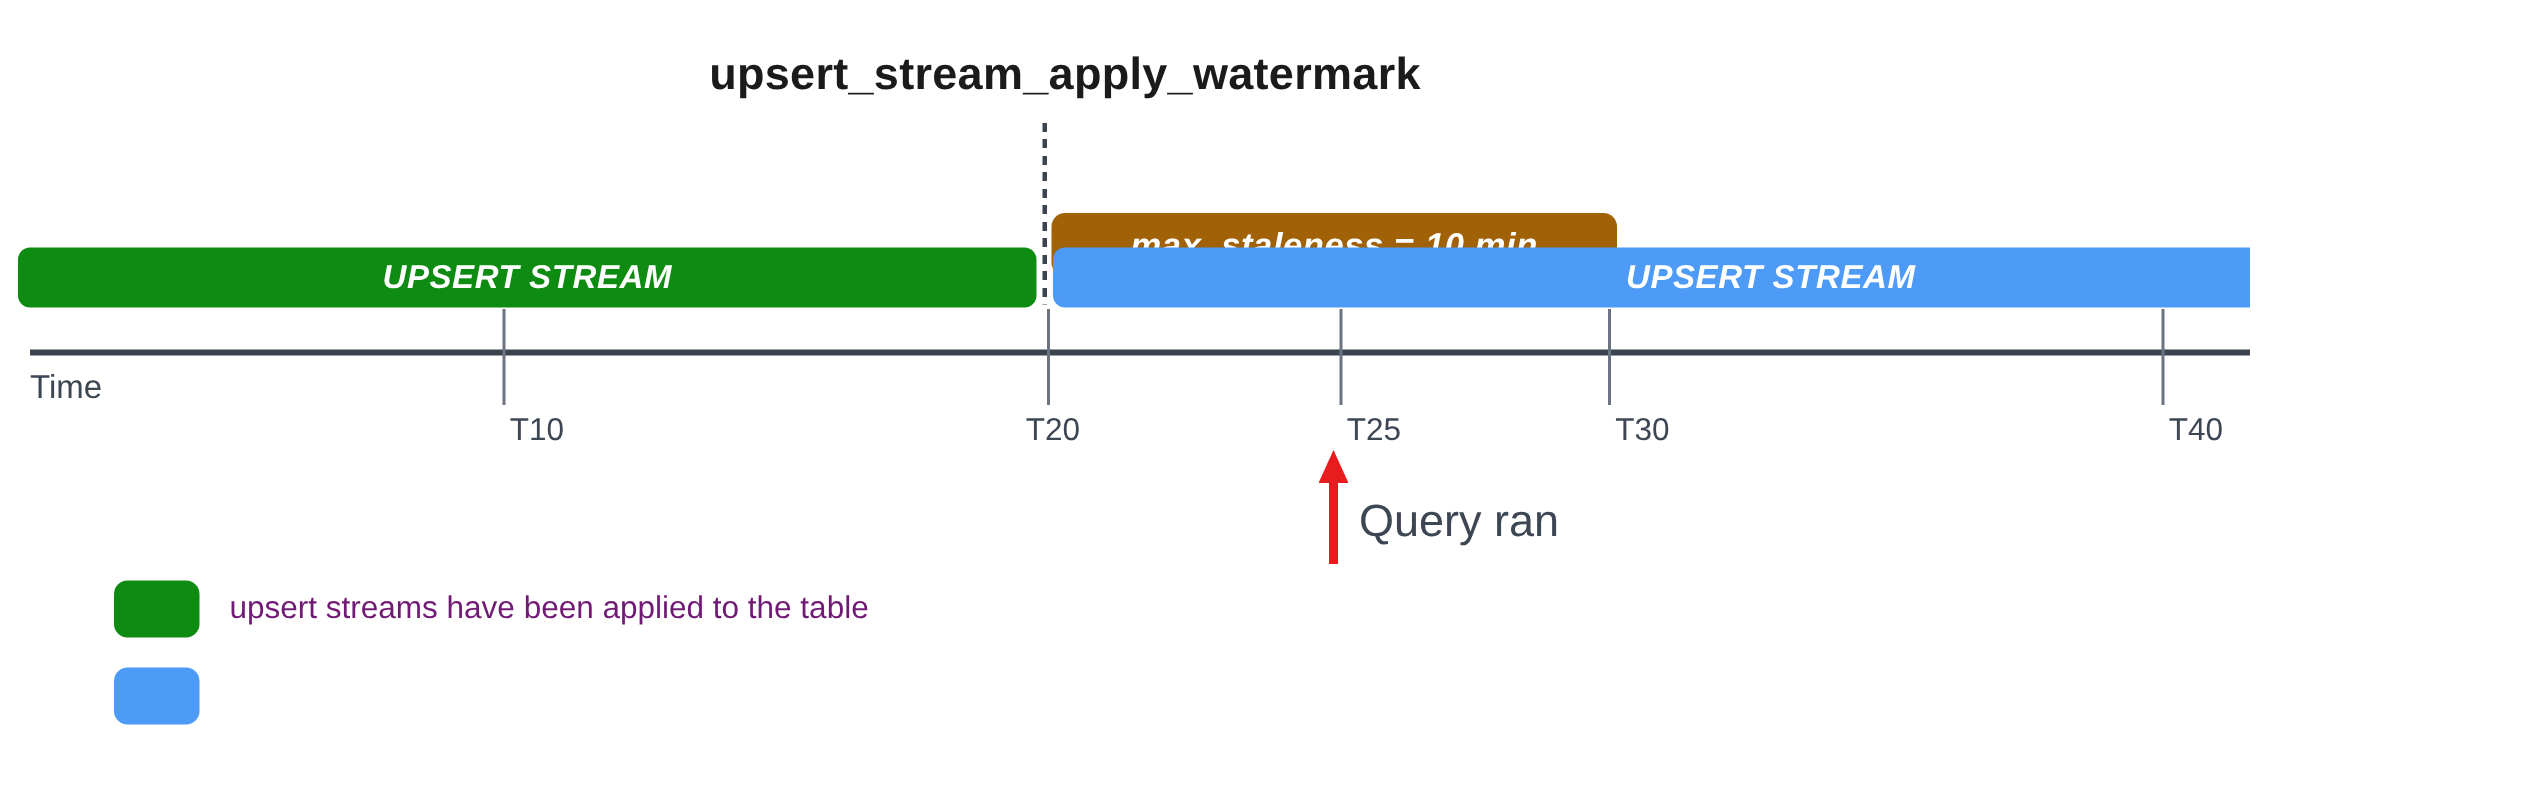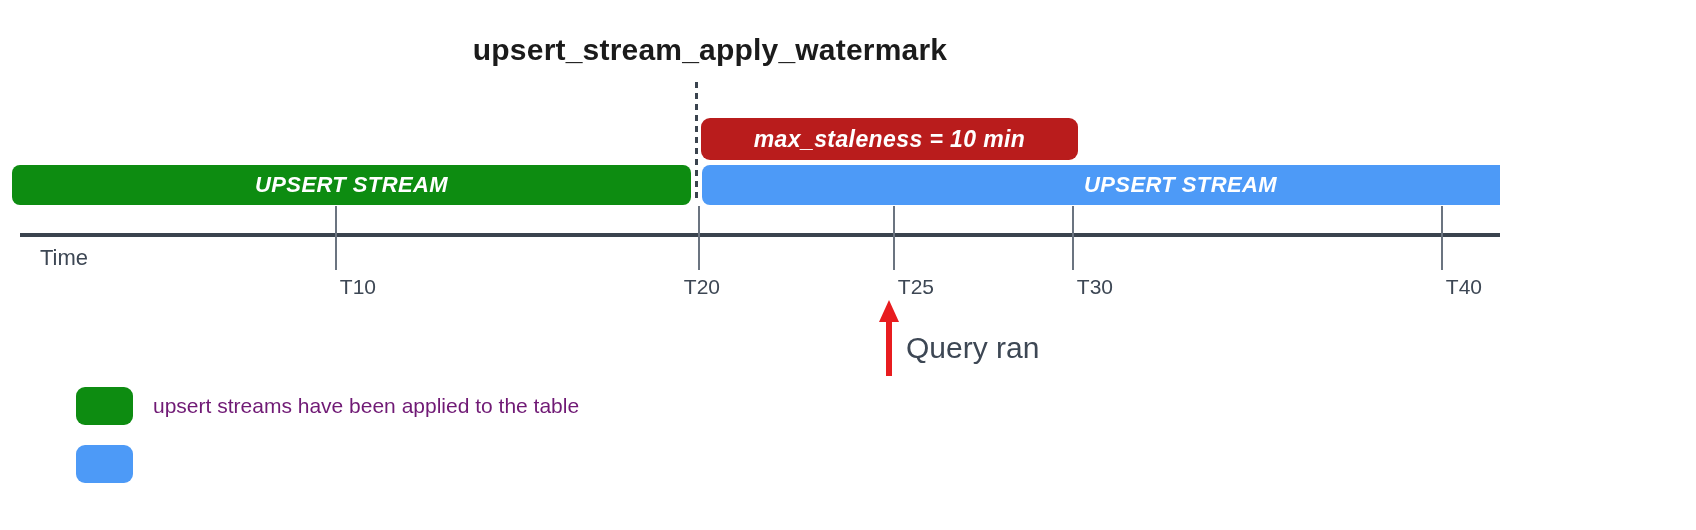--- a/index.html
+++ b/index.html
@@ -20,21 +20,21 @@
     color:#ffffff;font-weight:bold;font-style:italic;white-space:nowrap;letter-spacing:.4px;
   }
   .bar-staleness{left:701px;top:118px;width:377px;height:42px;border-radius:9px;font-size:23px;}
   .bar-applied{left:12px;top:165px;width:679px;height:40px;border-radius:8px;font-size:22px;}
   .bar-unapplied{left:702px;top:165px;width:957px;height:40px;border-radius:8px;font-size:22px;}
   .axis-line{position:absolute;left:20px;top:233px;width:1622px;height:4px;}
   .axis-arrowhead{
     position:absolute;left:1638px;top:225px;width:28px;height:20px;
     clip-path:polygon(0 0,100% 50%,0 100%);
   }
-  .axis-label{position:absolute;left:40px;top:245px;font-size:22px;color:#3d4754;}
+  .axis-label{position:absolute;left:20px;top:245px;font-size:22px;color:#3d4754;}
   .tick{position:absolute;top:206px;width:2px;height:64px;}
   .tick-label{position:absolute;top:275px;width:80px;margin-left:-40px;text-align:right;font-size:21px;color:#3d4754;}
   .t-x0{left:335px;} .l-x0{left:336px;}
   .t-x1{left:698px;} .l-x1{left:680px;}
   .t-x2{left:893px;} .l-x2{left:894px;}
   .t-x3{left:1072px;}.l-x3{left:1073px;}
   .t-x4{left:1441px;}.l-x4{left:1442px;}
   .query-arrow-head{
     position:absolute;left:879px;top:300px;width:20px;height:22px;
     clip-path:polygon(50% 0,100% 100%,0 100%);
@@ -50,21 +50,21 @@
 </style>
 </head>
 <body>
 
 <div class="canvas">
 
   <div class="title">upsert_stream_apply_watermark</div>
 
   <div class="dotted-line"></div>
 
-  <div class="bar bar-staleness" style="background: #b91c1c;">
+  <div class="bar bar-staleness" style="background: #a16207; margin-top: 24px;">
     <span>max_staleness = 10 min</span>
   </div>
 
   <div class="bar bar-applied" style="background: rgb(13, 140, 17);">
     <span>UPSERT STREAM</span>
   </div>
 
   <div class="bar bar-unapplied" style="background: rgb(77, 154, 247);">
     <span>UPSERT STREAM</span>
   </div>

